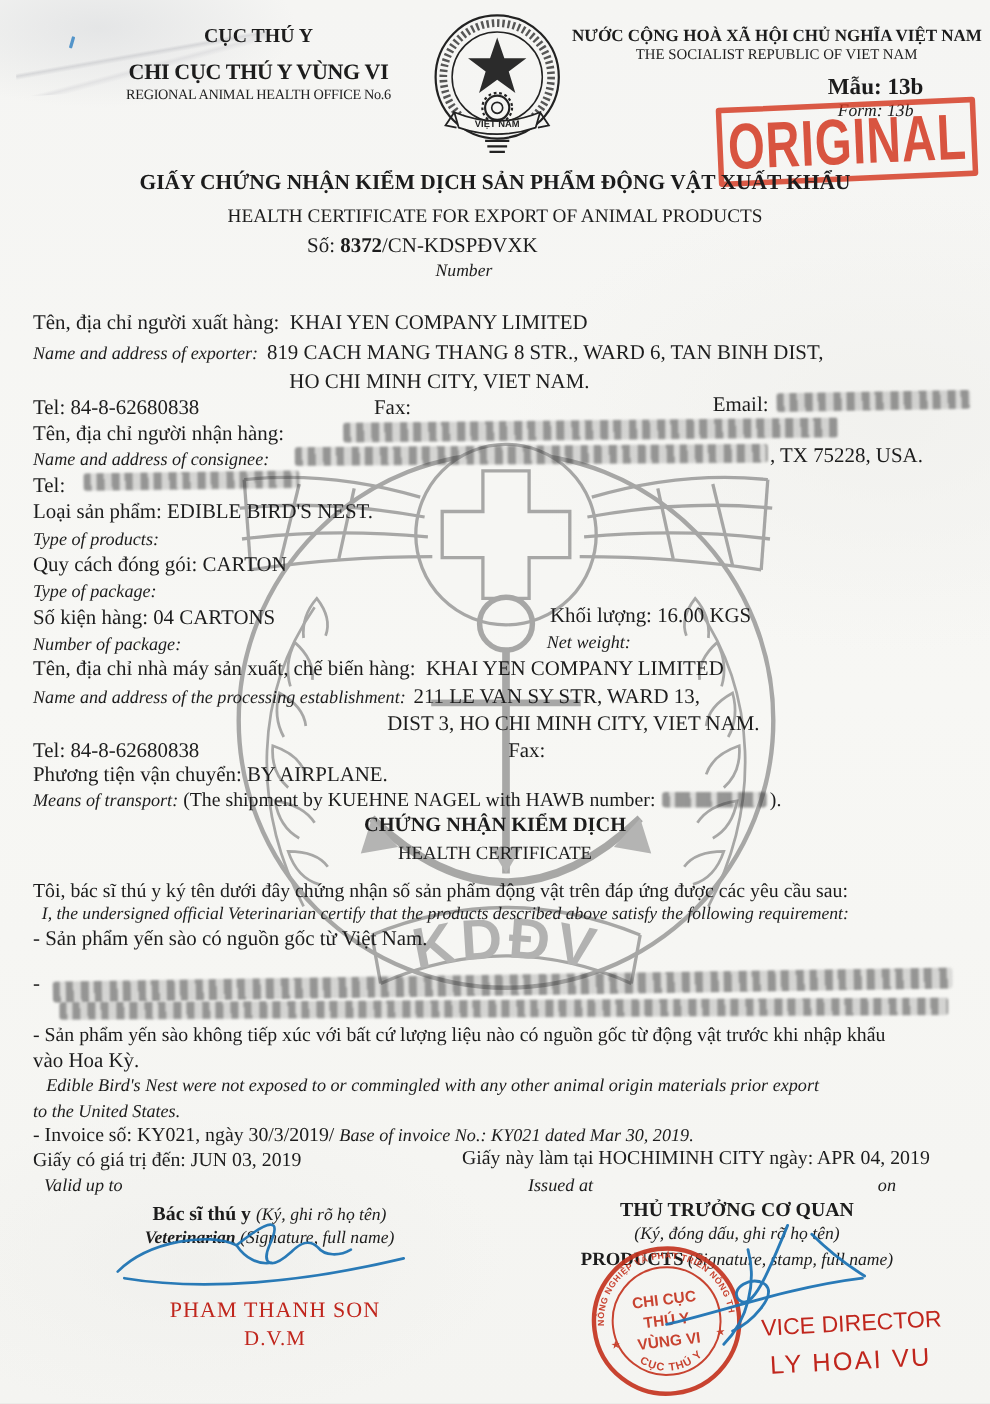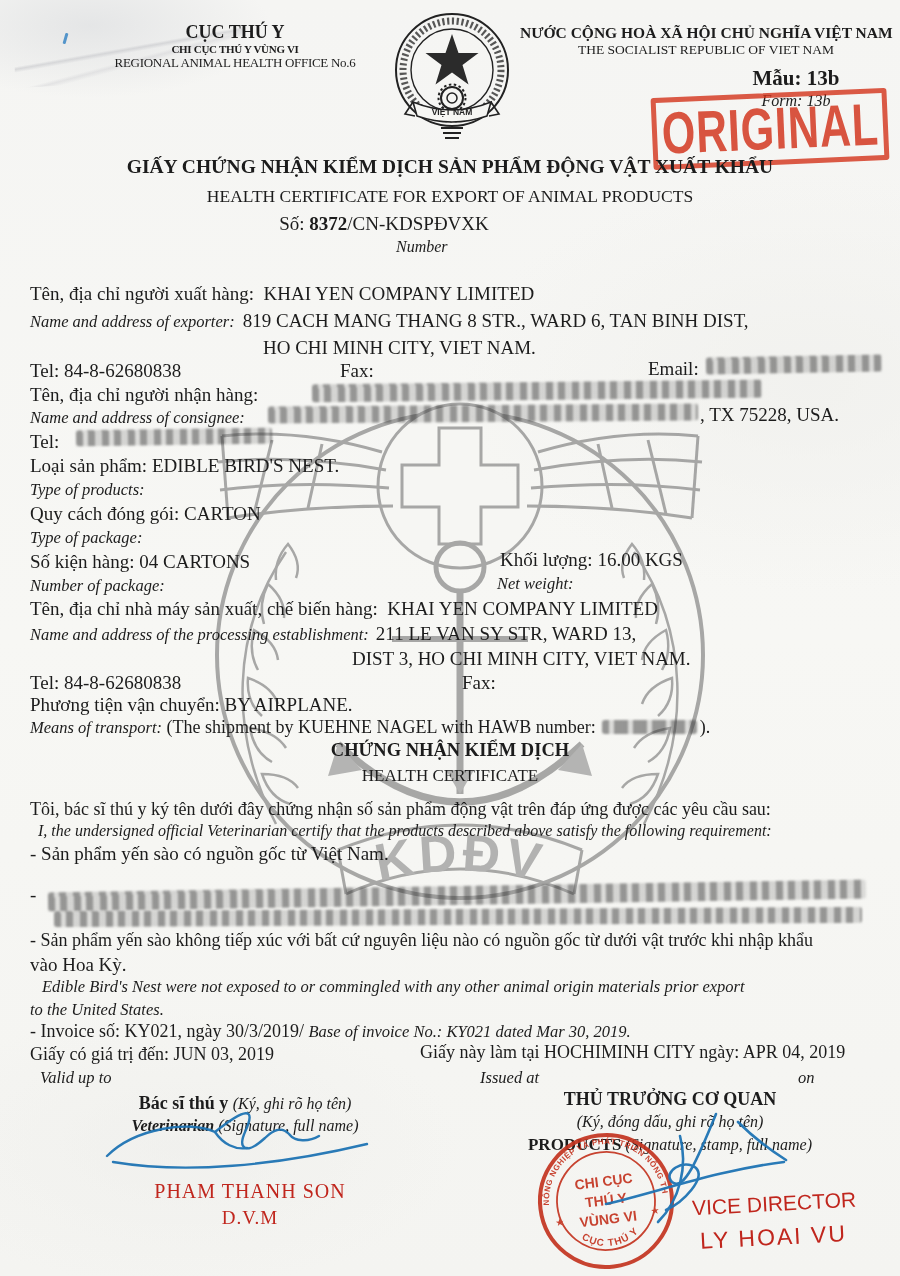--- a/index.html
+++ b/index.html
@@ -113,21 +113,21 @@
     <path d="M136,492 Q250,442 364,492"></path>
     <path d="M128,448 L136,492 M372,448 L364,492"></path>
     <path id="wm-arc" d="M120,496 Q250,442 380,496" stroke="none"></path>
     <text font-family="Liberation Sans, sans-serif" font-weight="bold" font-size="52" fill="#8a8a8a" stroke="none" letter-spacing="4">
       <textPath href="#wm-arc" startOffset="50%" text-anchor="middle">KDĐV</textPath>
     </text>
   </svg>
 
   <div class="abs ctr" style="left:55px;top:22px;width:360px;">
     <div class="b" style="font-size:18px;">CỤC THÚ Y</div>
-    <div class="b" style="font-size:11px;letter-spacing:-0.3px;">CHI CỤC THÚ Y VÙNG VI</div>
+    <div class="b" style="font-size:20px;margin-top:12px;letter-spacing:-0.3px;">CHI CỤC THÚ Y VÙNG VI</div>
     <div style="font-size:13px;letter-spacing:-0.3px;">REGIONAL ANIMAL HEALTH OFFICE No.6</div>
   </div>
 
   <svg class="abs" style="left:383px;top:6px;" width="138" height="140" viewBox="0 0 138 140" fill="none" stroke="#222">
     <circle cx="69" cy="64" r="56" stroke-width="2"></circle>
     <circle cx="69" cy="64" r="49" stroke-width="7" stroke-dasharray="2.2,2.6" opacity=".75"></circle>
     <circle cx="69" cy="64" r="41" stroke-width="1.4"></circle>
     <path d="M69,28 l6.5,19 20,0 -16,12 6,19.5 -16.5,-12 -16.5,12 6,-19.5 -16,-12 20,0 Z" fill="#2b2b2b" stroke="none"></path>
     <circle cx="69" cy="92" r="11" fill="#f6f6f3" stroke-width="2"></circle>
     <circle cx="69" cy="92" r="13.5" stroke-width="2" stroke-dasharray="2.5,2.5"></circle>
@@ -209,21 +209,21 @@
   <div class="abs ctr" style="left:0;top:766px;width:900px;font-size:17px;">HEALTH CERTIFICATE</div>
 
   <div class="abs vi-sm" style="left:30px;top:799px;">Tôi, bác sĩ thú y ký tên dưới đây chứng nhận số sản phẩm động vật trên đáp ứng được các yêu cầu sau:</div>
   <div class="abs en-sm" style="left:38px;top:822px;">I, the undersigned official Veterinarian certify that the products described above satisfy the following requirement:</div>
   <div class="abs vi" style="left:30px;top:843px;">- Sản phẩm yến sào có nguồn gốc từ Việt Nam.</div>
 
   <div class="abs vi" style="left:30px;top:884px;">-</div>
   <div class="redact" style="left:48px;top:886px;width:818px;height:19px;transform:rotate(-0.9deg);"></div>
   <div class="redact" style="left:54px;top:909px;width:808px;height:16px;transform:rotate(-0.3deg);"></div>
 
-  <div class="abs" style="left:30px;top:930px;font-size:18px;">- Sản phẩm yến sào không tiếp xúc với bất cứ nguyên liệu nào có nguồn gốc từ dưới vật trước khi nhập khẩu</div>
+  <div class="abs" style="left:30px;top:930px;font-size:18px;">- Sản phẩm yến sào không tiếp xúc với bất cứ lượng liệu nào có nguồn gốc từ động vật trước khi nhập khẩu</div>
   <div class="abs vi" style="left:30px;top:954px;">vào Hoa Kỳ.</div>
   <div class="abs en" style="left:42px;top:977px;">Edible Bird's Nest were not exposed to or commingled with any other animal origin materials prior export</div>
   <div class="abs en" style="left:30px;top:1000px;">to the United States.</div>
 
   <div class="abs" style="left:30px;top:1021px;">
     <span class="vi-sm">- Invoice số: KY021, ngày 30/3/2019/ </span><span class="en">Base of invoice No.: KY021 dated Mar 30, 2019.</span>
   </div>
 
   <div class="abs vi-sm" style="left:30px;top:1044px;">Giấy có giá trị đến: JUN 03, 2019</div>
   <div class="abs vi-sm" style="left:420px;top:1042px;">Giấy này làm tại HOCHIMINH CITY ngày: APR 04, 2019</div>

